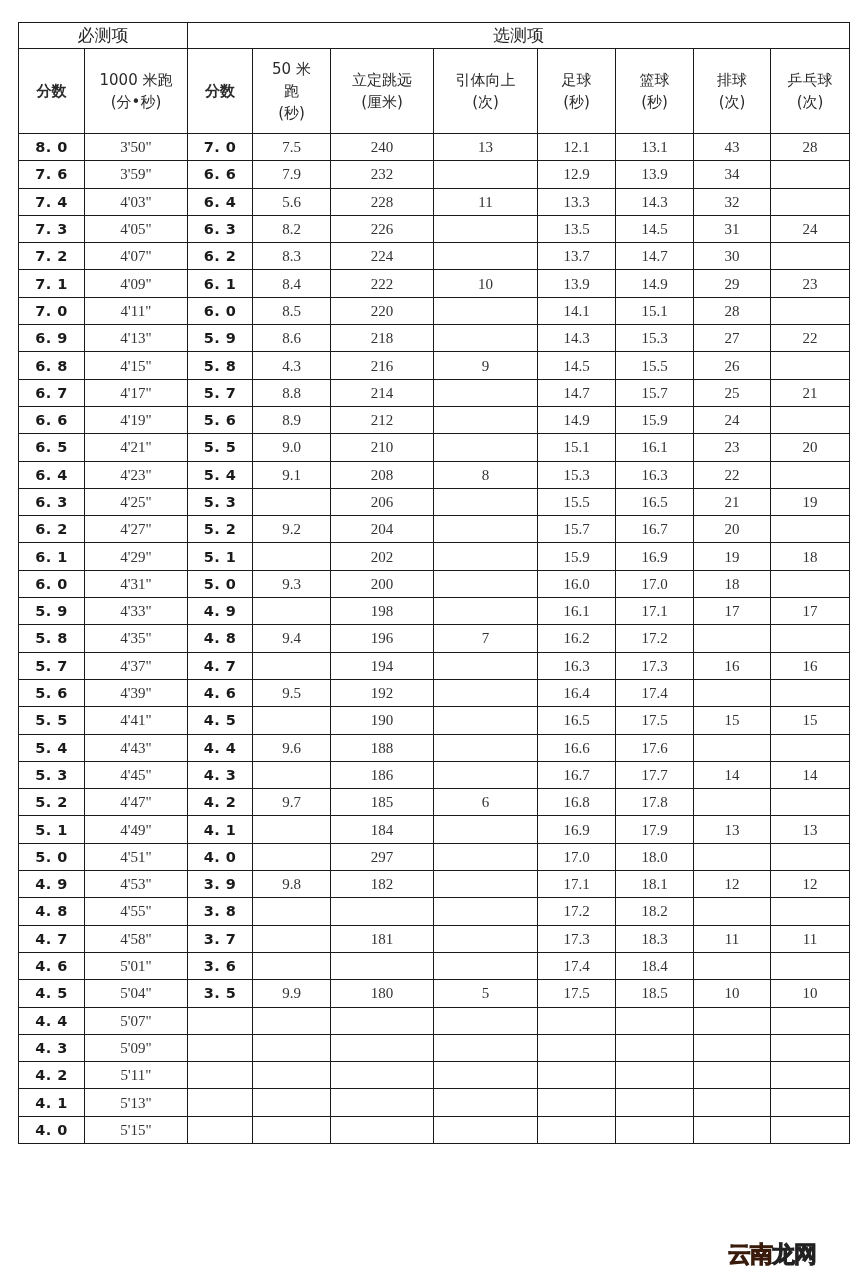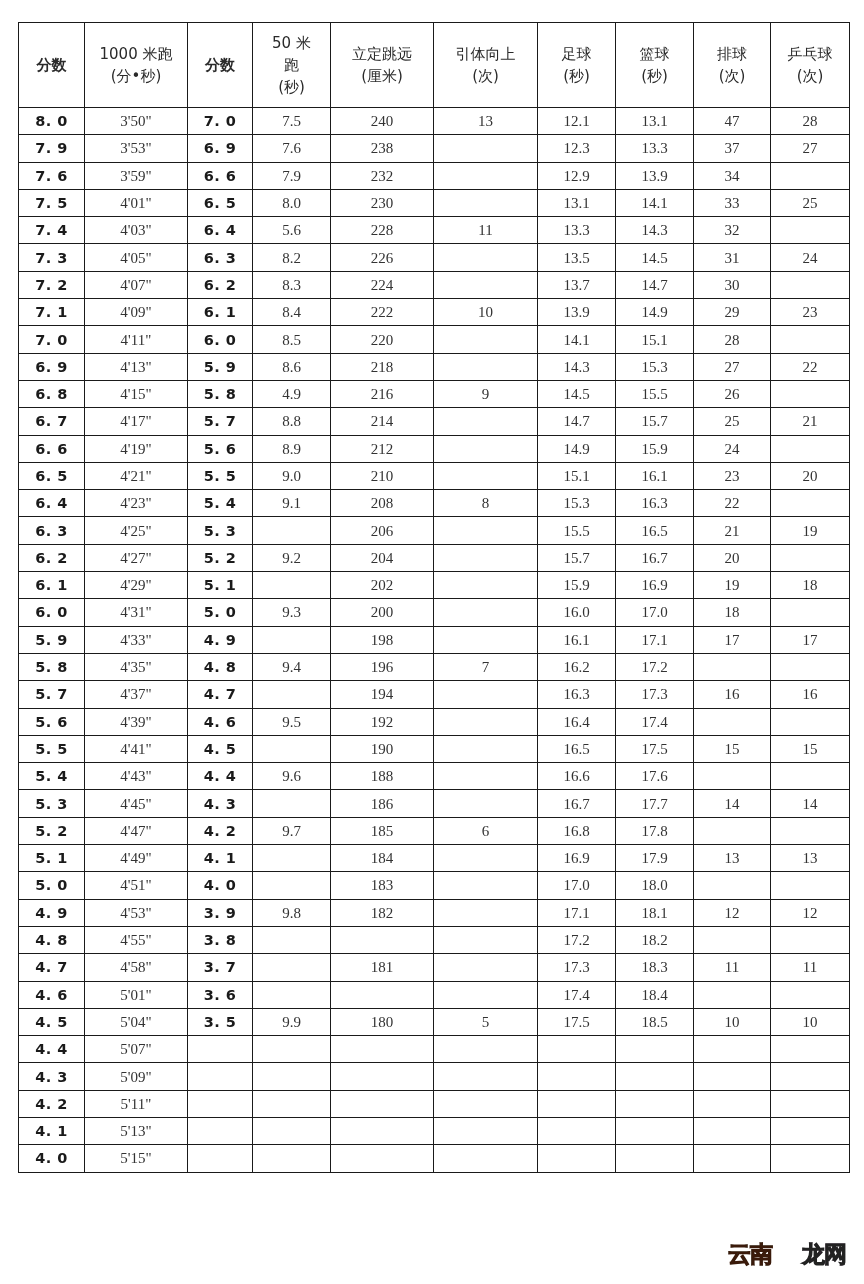--- a/index.html
+++ b/index.html
@@ -48,40 +48,44 @@
     position: absolute;
     left: 728px;
     top: 1240px;
     font-family: "DejaVu Sans", sans-serif;
     font-size: 23px;
     font-weight: bold;
     letter-spacing: -1px;
     line-height: 28px;
   }
   .wm-a { color: #0f766e; -webkit-text-stroke: 1px #3a1a0a; }
-  .wm-b { color: #701a75; padding-left: 30px; -webkit-text-stroke: 1px #222; }
+  .wm-b { color: #701a75; -webkit-text-stroke: 1px #222; }
 </style>
 </head>
 <body>
 
 <div class="table-wrap">
   <table>
     <colgroup>
       <col style="width:66px">
         <col style="width:103px">
         <col style="width:65px">
         <col style="width:78px">
       <col style="width:103px">
         <col style="width:104px">
         <col style="width:78px">
         <col style="width:78px">
       <col style="width:77px">
         <col style="width:79px">
     </colgroup>
     <thead>
+      <tr class="group-head">
+        <th colspan="2">必测项</th>
+        <th colspan="8">选测项</th>
+      </tr>
       <tr class="col-head">
         <th class="score-head">分数</th>
         <th>1000 米跑
 (分•秒)</th>
         <th class="score-head">分数</th>
         <th>50 米
 跑
 (秒)</th>
         <th>立定跳远
 (厘米)</th>
@@ -100,58 +104,34 @@
     <tbody id="table-body">
         <tr>
           <td class="score">8. 0</td>
           <td>3'50"</td>
           <td class="score">7. 0</td>
           <td>7.5</td>
           <td>240</td>
           <td>13</td>
           <td>12.1</td>
           <td>13.1</td>
-          <td>47</td>
+          <td>43</td>
           <td>28</td>
-        </tr>
-        <tr>
-          <td class="score">7. 9</td>
-          <td>3'53"</td>
-          <td class="score">6. 9</td>
-          <td>7.6</td>
-          <td>238</td>
-          <td></td>
-          <td>12.3</td>
-          <td>13.3</td>
-          <td>37</td>
-          <td>27</td>
         </tr>
         <tr>
           <td class="score">7. 6</td>
           <td>3'59"</td>
           <td class="score">6. 6</td>
           <td>7.9</td>
           <td>232</td>
           <td></td>
           <td>12.9</td>
           <td>13.9</td>
           <td>34</td>
           <td></td>
-        </tr>
-        <tr>
-          <td class="score">7. 5</td>
-          <td>4'01"</td>
-          <td class="score">6. 5</td>
-          <td>8.0</td>
-          <td>230</td>
-          <td></td>
-          <td>13.1</td>
-          <td>14.1</td>
-          <td>33</td>
-          <td>25</td>
         </tr>
         <tr>
           <td class="score">7. 4</td>
           <td>4'03"</td>
           <td class="score">6. 4</td>
           <td>5.6</td>
           <td>228</td>
           <td>11</td>
           <td>13.3</td>
           <td>14.3</td>
@@ -215,21 +195,21 @@
           <td></td>
           <td>14.3</td>
           <td>15.3</td>
           <td>27</td>
           <td>22</td>
         </tr>
         <tr>
           <td class="score">6. 8</td>
           <td>4'15"</td>
           <td class="score">5. 8</td>
-          <td>4.9</td>
+          <td>4.3</td>
           <td>216</td>
           <td>9</td>
           <td>14.5</td>
           <td>15.5</td>
           <td>26</td>
           <td></td>
         </tr>
         <tr>
           <td class="score">6. 7</td>
           <td>4'17"</td>
@@ -432,21 +412,21 @@
           <td>16.9</td>
           <td>17.9</td>
           <td>13</td>
           <td>13</td>
         </tr>
         <tr>
           <td class="score">5. 0</td>
           <td>4'51"</td>
           <td class="score">4. 0</td>
           <td></td>
-          <td>183</td>
+          <td>297</td>
           <td></td>
           <td>17.0</td>
           <td>18.0</td>
           <td></td>
           <td></td>
         </tr>
         <tr>
           <td class="score">4. 9</td>
           <td>4'53"</td>
           <td class="score">3. 9</td>

